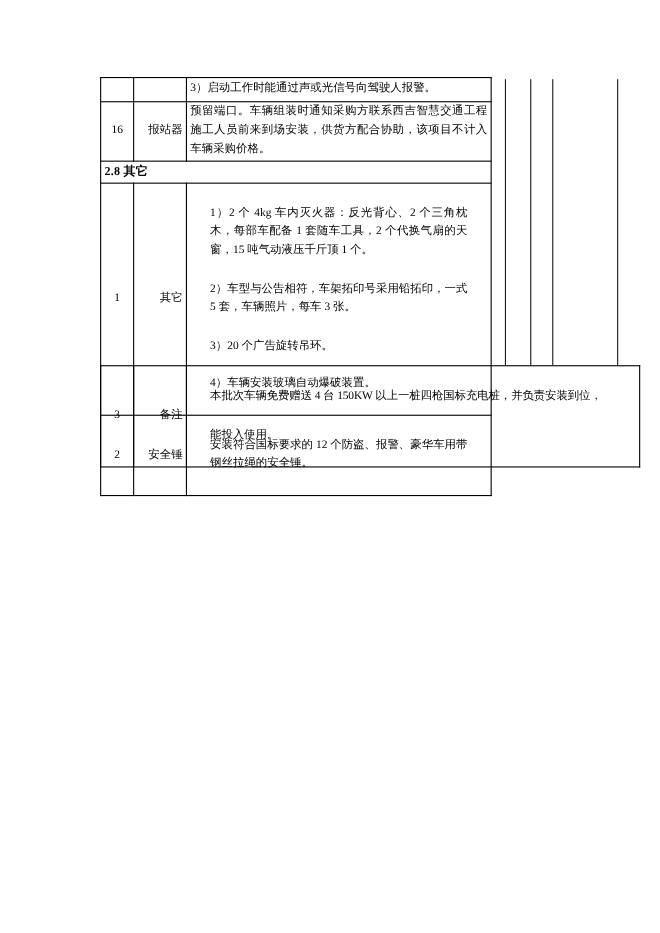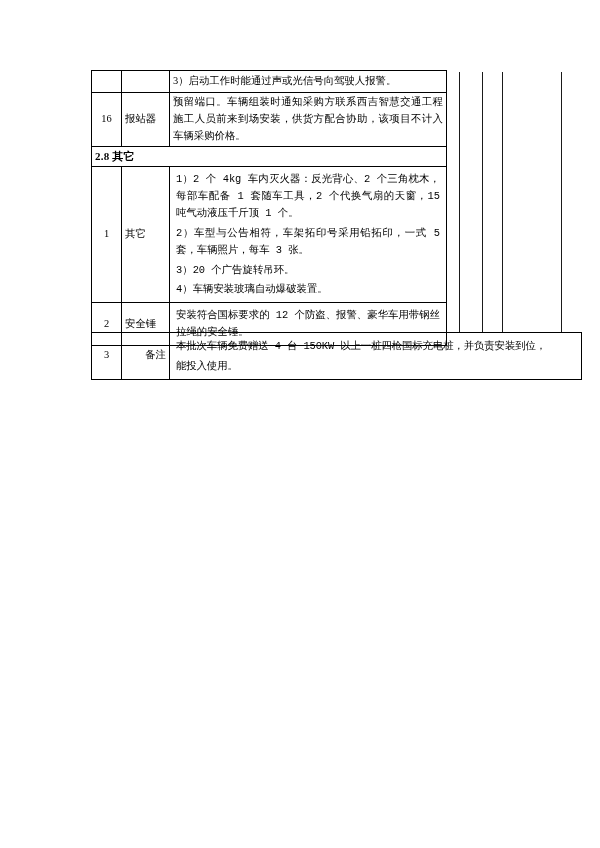--- a/index.html
+++ b/index.html
@@ -38,40 +38,40 @@
     font-size: 10.4px;
     line-height: 1.62;
   }
   table.doc-table td {
     border: 1px solid #000;
     padding: 1px 3px 1px 3px;
     vertical-align: middle;
     word-break: break-all;
   }
   td.c-num   { width: 23px;  text-align: center; vertical-align: middle; margin-top: 21px; }
-  td.c-name  { width: 41px;  text-align: left; vertical-align: middle; }
+  td.c-name  { width: 41px;  text-align: right; vertical-align: middle; }
   td.c-desc  { width: 270px; text-align: justify; vertical-align: top; padding-top: 2px; }
 
   
   tr.row-cont td { height: 19px; }
   tr.row-cont td.c-desc { vertical-align: middle; padding-top: 0; }
 
   
   td.section-head {
     font-weight: bold;
     font-size: 11px;
     padding: 1px 2px;
     letter-spacing: 0.2px;
     vertical-align: middle;
     height: 17px;
     text-align: left;
     margin-left: 24px;
   }
 
-  .desc-line { margin: 3px; padding: 0; white-space: normal; font-family: Liberation Mono, monospace; }
+  .desc-line { margin: 18px; padding: 0; white-space: normal; }
 
   
   .tail-table {
     position: absolute;
     left: 0px;
     top: 262px;
     width: 475px;
     border-collapse: collapse;
     table-layout: fixed;
     font-size: 10.4px;

